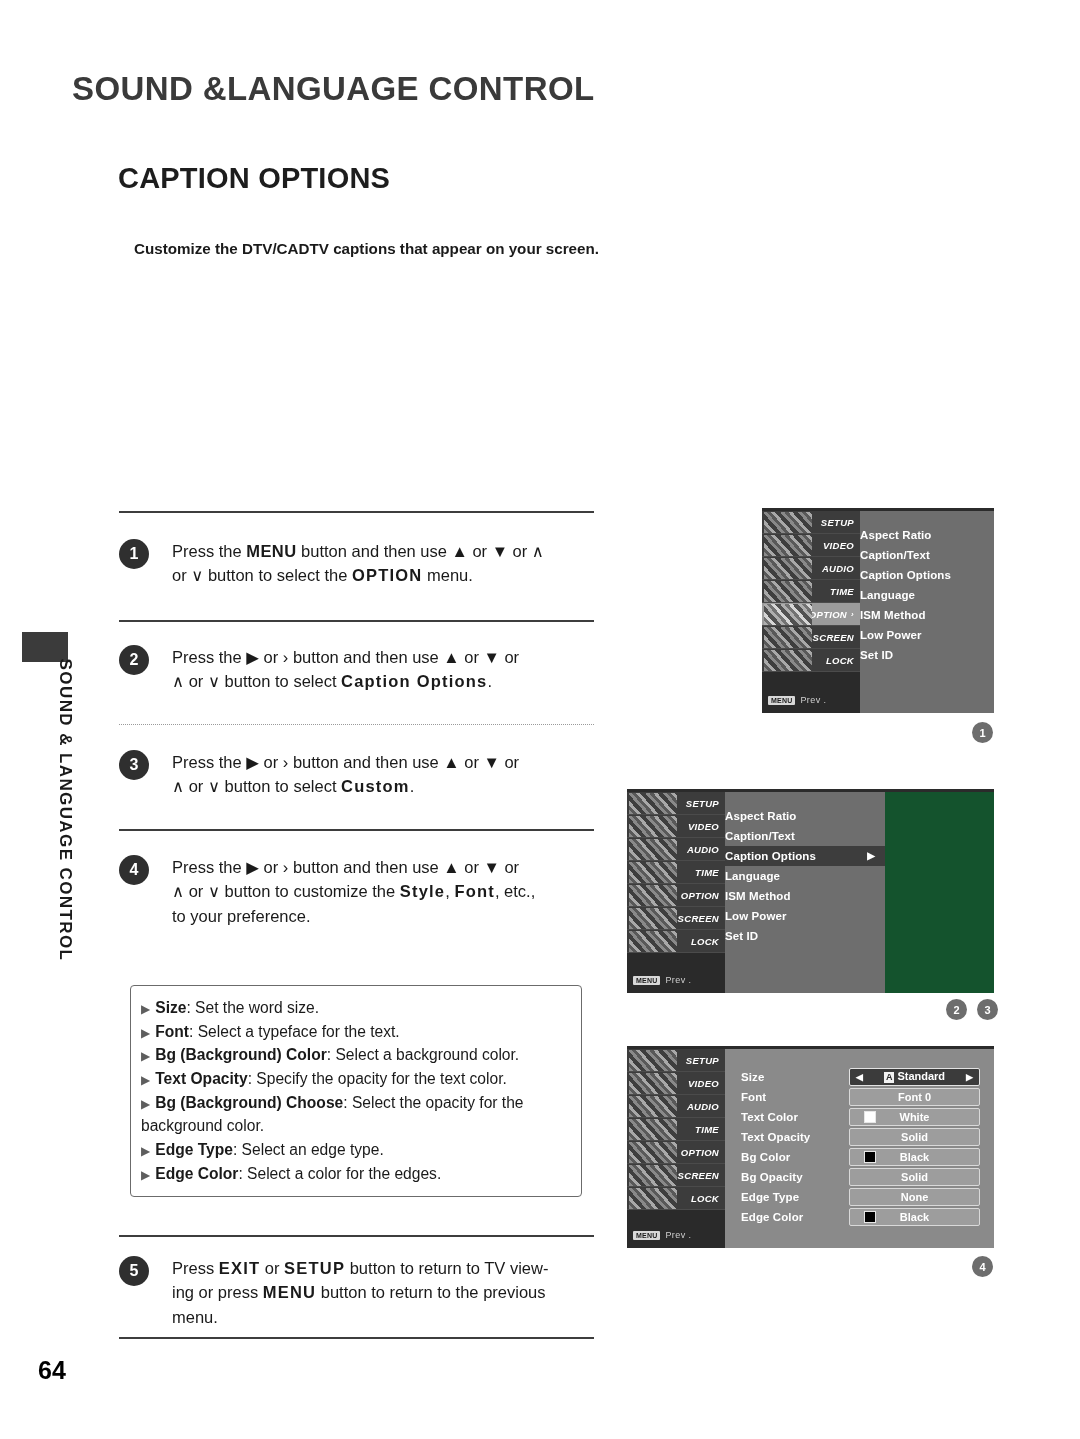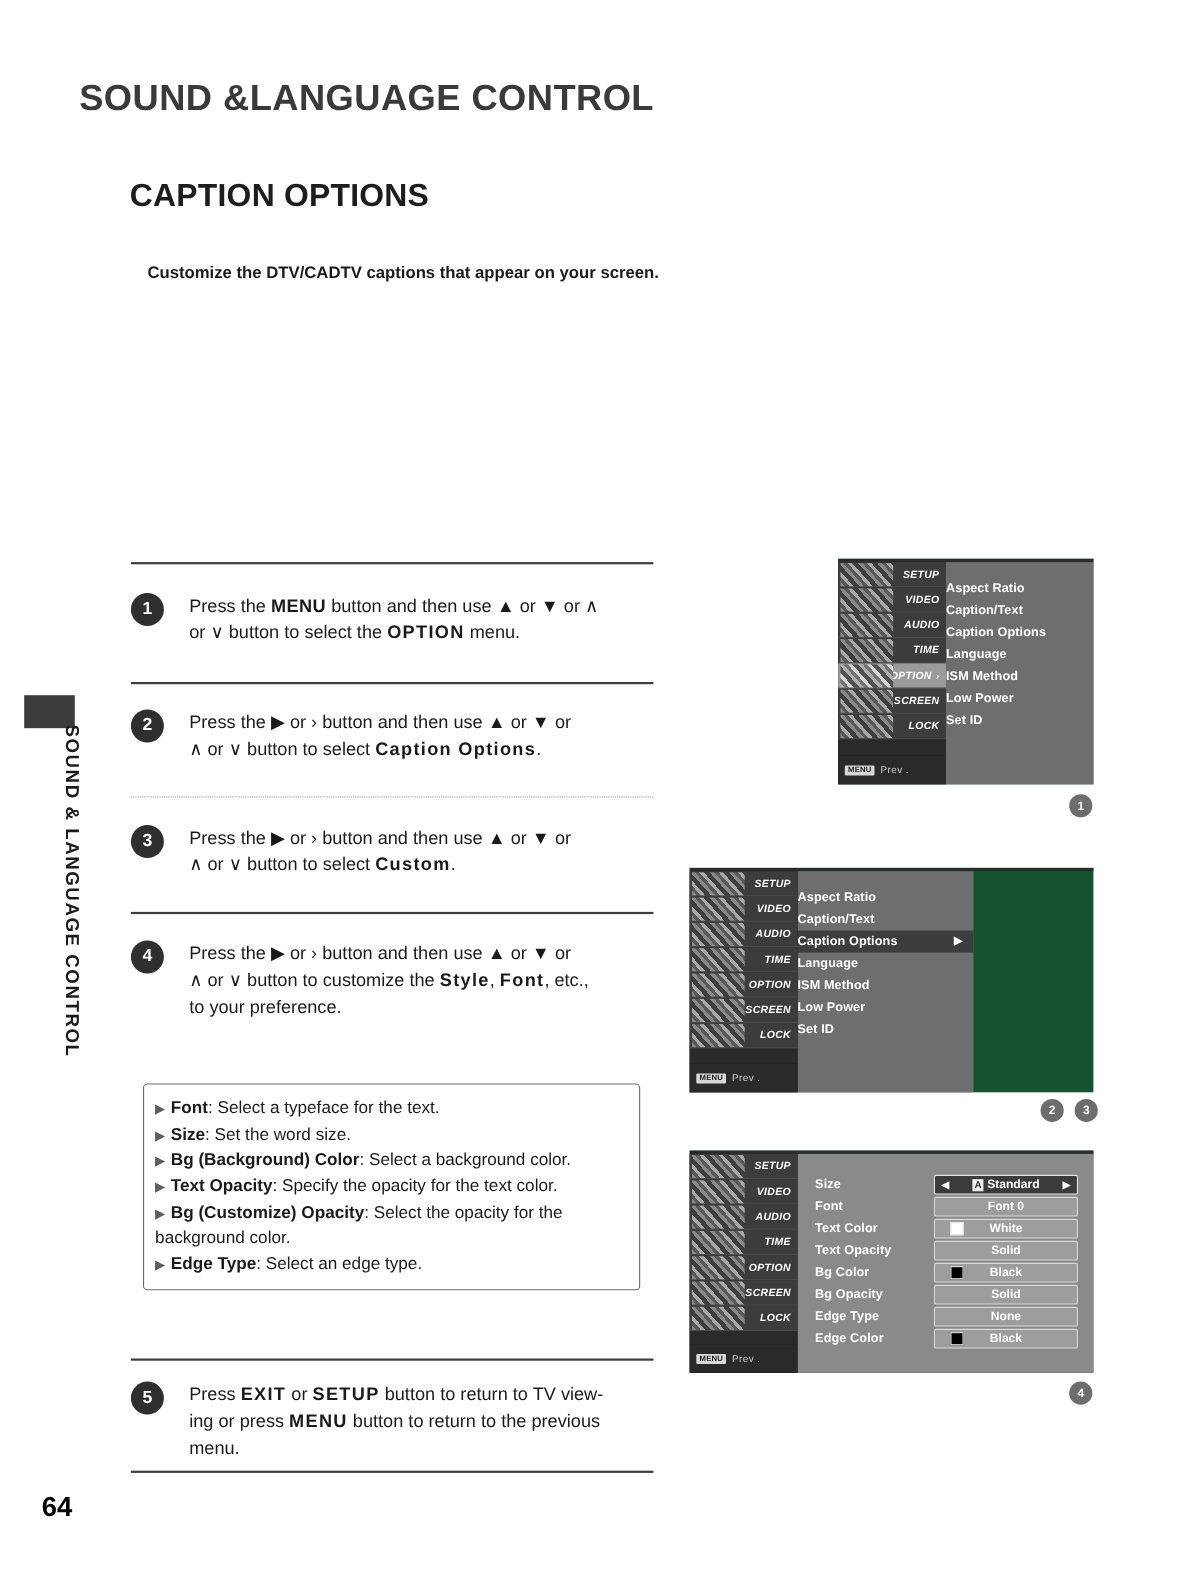--- a/index.html
+++ b/index.html
@@ -371,36 +371,39 @@
   <div class="step-badge">4</div>
   <div class="step-body">
     <span>Press the ▶  or  ›  button and then use ▲ or ▼  or</span><br>
     <span>∧ or ∨  button to customize the </span><b class="sp">Style</b><span>, </span><b class="sp">Font</b><span>, etc.,</span><br>
     <span>to your preference.</span>
   </div>
 </div>
 
 <div class="bullet-box">
   <div class="bullet-row">
+    <span class="tri">▶</span><b>Size</b><span>: Set the word size.</span>
+  </div>
+  <div class="bullet-row">
     <span class="tri">▶</span><b>Font</b><span>: Select a typeface for the text.</span>
-  </div>
-  <div class="bullet-row">
-    <span class="tri">▶</span><b>Size</b><span>: Set the word size.</span>
   </div>
   <div class="bullet-row">
     <span class="tri">▶</span><b>Bg (Background) Color</b><span>: Select a background color.</span>
   </div>
   <div class="bullet-row">
     <span class="tri">▶</span><b>Text Opacity</b><span>: Specify the opacity for the text color.</span>
   </div>
   <div class="bullet-row">
-    <span class="tri">▶</span><b>Bg (Customize) Opacity</b><span>: Select the opacity for the background color.</span>
+    <span class="tri">▶</span><b>Bg (Background) Choose</b><span>: Select the opacity for the background color.</span>
   </div>
   <div class="bullet-row">
     <span class="tri">▶</span><b>Edge Type</b><span>: Select an edge type.</span>
+  </div>
+  <div class="bullet-row">
+    <span class="tri">▶</span><b>Edge Color</b><span>: Select a color for the edges.</span>
   </div>
 </div>
 
 <div class="step" style="top:1256px">
   <div class="step-badge">5</div>
   <div class="step-body">
     <span>Press </span><b class="sp">EXIT</b><span> or </span><b class="sp">SETUP</b><span> button to return to TV view-</span><br>
     <span>ing or press </span><b class="sp">MENU</b><span> button to return to the previous</span><br>
     <span>menu.</span>
   </div>

